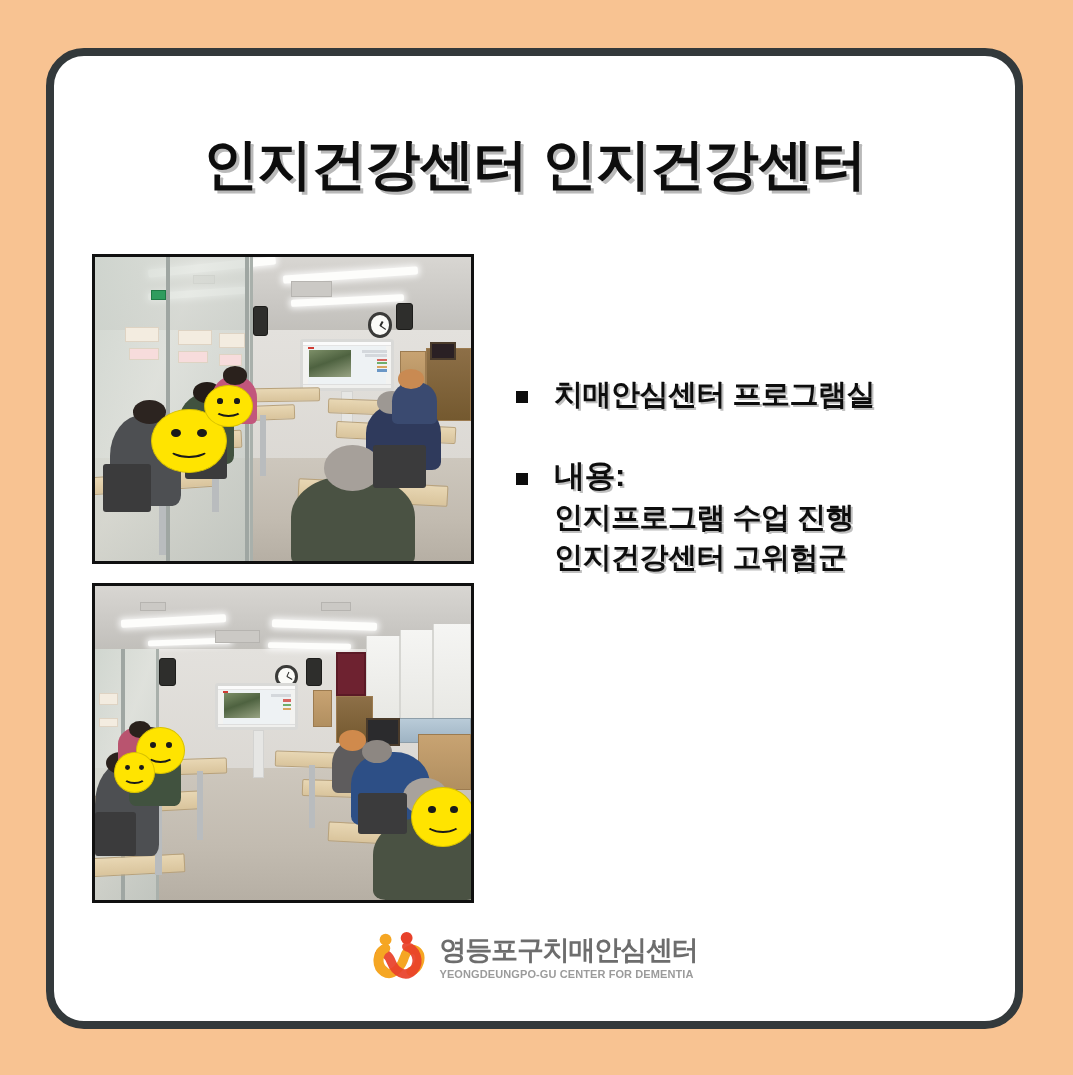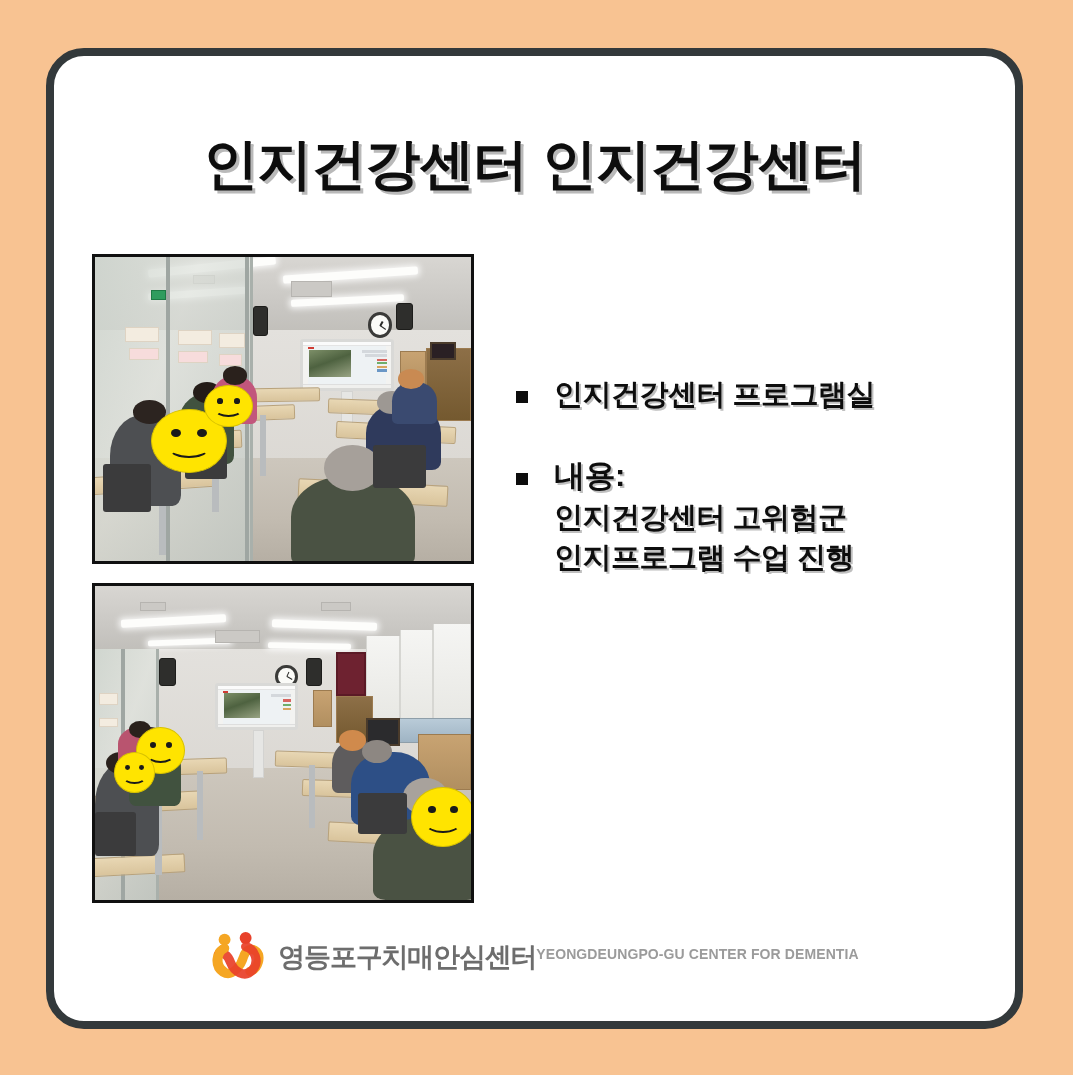--- a/index.html
+++ b/index.html
@@ -215,27 +215,27 @@
     letter-spacing: -0.5px; white-space: nowrap;
   }
 
   
   .footer-logo {
     position: absolute;
     left: 0; bottom: 36px; width: 100%;
     display: flex; justify-content: center; align-items: center; gap: 14px;
   }
   .logo-mark { width: 54px; height: 54px; flex: 0 0 auto; }
-  .logo-text { display: flex; flex-direction: row; }
+  .logo-text { display: flex; flex-direction: column; }
   .logo-kr {
     font-size: 27px; font-weight: bold; color: #6d6d6d;
     letter-spacing: -1.2px; line-height: 1.1;
   }
   .logo-en {
-    font-size: 14px; font-weight: bold; color: #9b9b9b;
+    font-size: 11px; font-weight: bold; color: #9b9b9b;
     letter-spacing: 0.1px; margin-top: 3px;
   }
 </style>
 </head>
 <body>
 
 <div class="card">
 
   <div class="poster-title">인지건강센터 인지건강센터</div>
 
@@ -434,28 +434,28 @@
         </div>
       </div>
     </div>
   </div>
 
   <div class="info">
 
 
     <div class="info-item">
       <span class="bullet"></span>
-      <div class="info-line">인지건강센터 프로그램실</div>
+      <div class="info-line">치매안심센터 프로그램실</div>
     </div>
 
     <div class="info-item">
       <span class="bullet"></span>
       <div class="info-label">내용:</div>
+      <div class="info-line">인지프로그램 수업 진행</div>
       <div class="info-line">인지건강센터 고위험군</div>
-      <div class="info-line">인지프로그램 수업 진행</div>
     </div>
   </div>
 
   <div class="footer-logo">
     <svg class="logo-mark" viewBox="0 0 100 100">
       <circle cx="27" cy="16" r="11" fill="#f5a623"></circle>
       <circle cx="66" cy="13" r="11" fill="#e8412a"></circle>
       <path d="M27 32 C10 38 8 66 24 76 C42 87 58 62 62 48 C66 34 78 30 86 38 C95 47 90 70 74 75" fill="none" stroke="#f5a623" stroke-width="17" stroke-linecap="round"></path>
       <path d="M66 29 C83 33 92 56 79 72 C64 89 44 74 38 58 C33 44 24 38 16 44" fill="none" stroke="#e8412a" stroke-width="17" stroke-linecap="round" opacity="0.93"></path>
       <path d="M27 32 C12 39 10 64 25 74" fill="none" stroke="#f5a623" stroke-width="17" stroke-linecap="round"></path>

